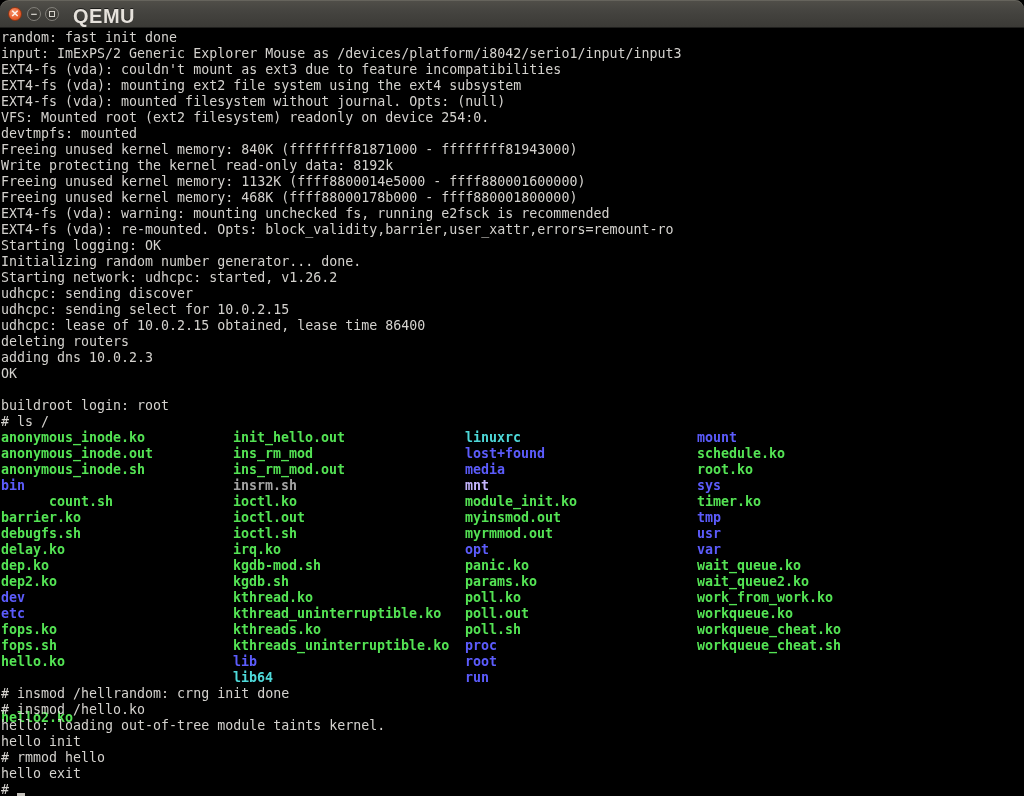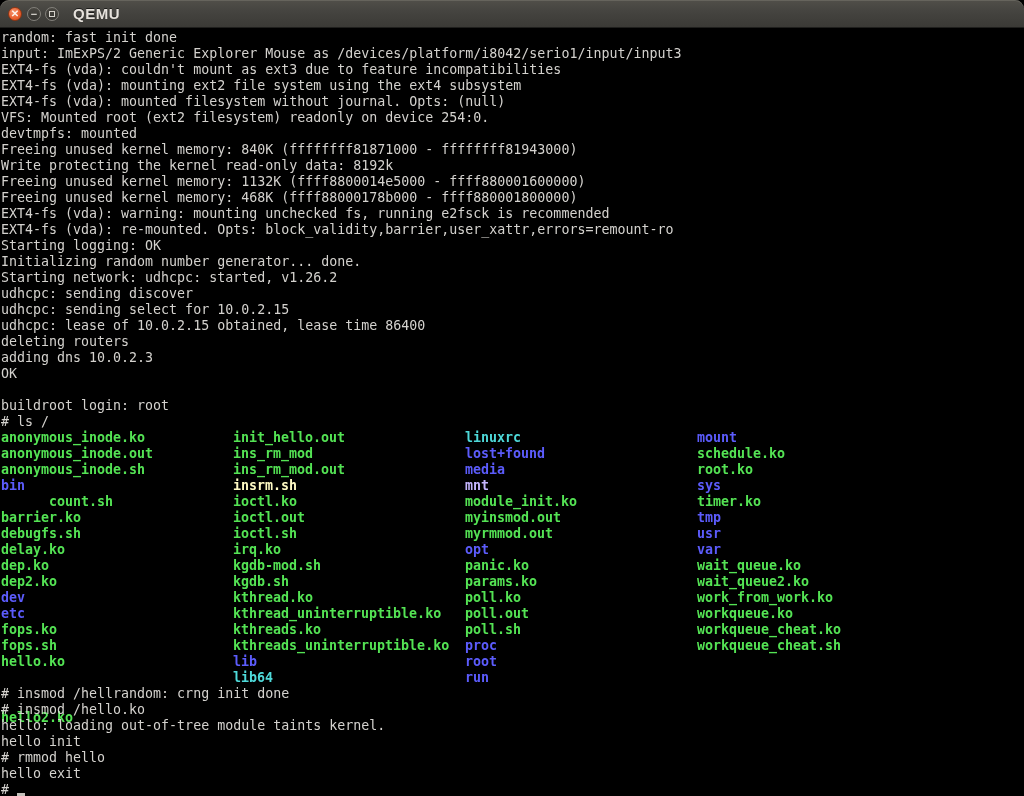--- a/index.html
+++ b/index.html
@@ -26,21 +26,21 @@
   .btn-plain{
     background:linear-gradient(180deg,#494741,#34332f);
     border:1px solid #82807a;
     color:#d6d3cc;
   }
   .btn-min{left:27px;font-size:11px;font-weight:bold;line-height:1;}
   .btn-max{left:45px;}
   .btn-max .sq{width:6px;height:6px;border:1px solid #d6d3cc;box-sizing:border-box;}
   .tb-title{
     position:absolute;left:73px;top:5px;
-    font-size:15px;font-weight:bold;color:#e6e2dc;
+    font-size:20px;font-weight:bold;color:#e6e2dc;
     text-shadow:0 -1px 0 rgba(0,0,0,.6);
     letter-spacing:.5px;
   }
 
   
   .console{
     position:absolute;top:28px;left:0;width:1024px;height:598px;
     background:#000;color:#d4d2ce;
     font-family:"DejaVu Sans Mono","Liberation Mono",monospace;
     font-size:13.3px;line-height:16px;
@@ -118,21 +118,21 @@
       <span class="ls-item" style="color: rgb(84, 227, 84);">dep2.ko</span>
       <span class="ls-item" style="color: rgb(92, 92, 252);">dev</span>
       <span class="ls-item" style="color: rgb(92, 92, 252);">etc</span>
       <span class="ls-item" style="color: rgb(84, 227, 84);">fops.ko</span>
       <span class="ls-item" style="color: rgb(84, 227, 84);">fops.sh</span>
       <span class="ls-item" style="color: rgb(84, 227, 84);">hello.ko</span>
       <span class="ls-item" style="color: rgb(84, 227, 84); margin-top: 40px;">hello2.ko</span>
       <span class="ls-item" style="color: rgb(84, 227, 84);">init_hello.out</span>
       <span class="ls-item" style="color: rgb(84, 227, 84);">ins_rm_mod</span>
       <span class="ls-item" style="color: rgb(84, 227, 84);">ins_rm_mod.out</span>
-      <span class="ls-item" style="color: #fef9c3;">insrm.sh</span>
+      <span class="ls-item" style="color: #a3a3a3;">insrm.sh</span>
       <span class="ls-item" style="color: rgb(84, 227, 84);">ioctl.ko</span>
       <span class="ls-item" style="color: rgb(84, 227, 84);">ioctl.out</span>
       <span class="ls-item" style="color: rgb(84, 227, 84);">ioctl.sh</span>
       <span class="ls-item" style="color: rgb(84, 227, 84);">irq.ko</span>
       <span class="ls-item" style="color: rgb(84, 227, 84);">kgdb-mod.sh</span>
       <span class="ls-item" style="color: rgb(84, 227, 84);">kgdb.sh</span>
       <span class="ls-item" style="color: rgb(84, 227, 84);">kthread.ko</span>
       <span class="ls-item" style="color: rgb(84, 227, 84);">kthread_uninterruptible.ko</span>
       <span class="ls-item" style="color: rgb(84, 227, 84);">kthreads.ko</span>
       <span class="ls-item" style="color: rgb(84, 227, 84);">kthreads_uninterruptible.ko</span>

